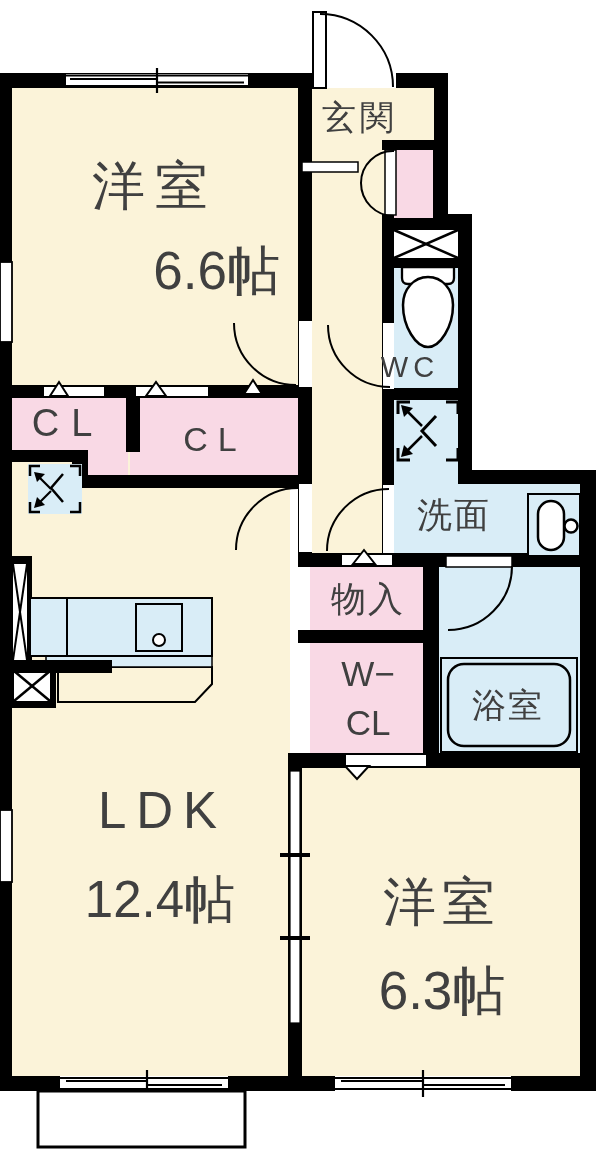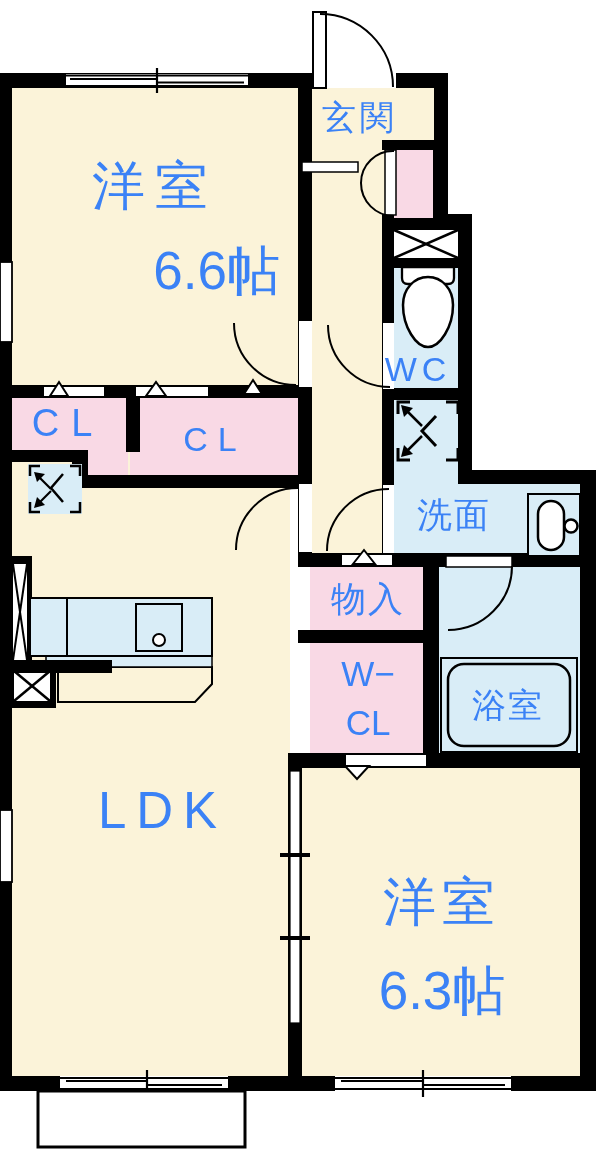--- a/index.html
+++ b/index.html
@@ -1,19 +1,19 @@
 <!DOCTYPE html>
 <html style="--wall: #000000; --room: #fbf3d9; --closet: #f9d9e5; --wet: #d9edf7; --bg: #ffffff;"><head>
 <meta charset="utf-8">
 <style>
   html,body{margin:0;padding:0;background:#fff;}
   .plan{position:relative;width:600px;height:1151px;background:var(--bg,#fff);overflow:hidden;
         font-family:"Liberation Sans","DejaVu Sans",sans-serif;}
   .plan svg{position:absolute;left:0;top:0;}
-  .lbl{position:absolute;color:#3b82f6;text-align:center;line-height:1.05;white-space:nowrap;}
+  .lbl{position:absolute;color:#404040;text-align:center;line-height:1.05;white-space:nowrap;}
   .f-room{fill:var(--room,#fbf3d9);}
   .f-pink{fill:var(--closet,#f9d9e5);}
   .f-wet{fill:var(--wet,#d9edf7);}
   .wall{fill:var(--wall,#000);}
   .wht{fill:#fff;}
   .ln{stroke:#000;fill:none;}
   .tri{fill:#fff;stroke:#000;stroke-width:2;}
 </style>
 </head>
 <body>
@@ -209,34 +209,35 @@
   </g>
 
   <rect x="38" y="1091" width="207" height="56" fill="#fff" stroke="#000" stroke-width="3"></rect>
 </svg>
 
   <div class="lbl" style="left:30px;top:158px;width:250px;font-size:53px;letter-spacing:10px;">洋室</div>
   <div class="lbl" style="left:30px;top:243px;width:250px;font-size:53px;text-align:right;">6.6帖</div>
 
   <div class="lbl" style="left:308px;top:100px;width:104px;font-size:34px;letter-spacing:4px;">玄関</div>
 
-  <div class="lbl" style="left:384px;top:352px;width:68px;font-size:34px;letter-spacing:5px;">WC</div>
+  <div class="lbl" style="left:376px;top:352px;width:68px;font-size:29px;letter-spacing:5px;">WC</div>
 
   <div class="lbl" style="left:16px;top:404px;width:104px;font-size:38px;letter-spacing:12px;">CL</div>
   <div class="lbl" style="left:165px;top:422px;width:100px;font-size:34px;letter-spacing:10px;">CL</div>
 
   <div class="lbl" style="left:312px;top:581px;width:112px;font-size:35px;letter-spacing:2px;">物入</div>
 
   <div class="lbl" style="left:398px;top:497px;width:112px;font-size:35px;letter-spacing:2px;">洗面</div>
 
   <div class="lbl" style="left:312px;top:656px;width:112px;font-size:35px;">
     <div>W−</div>
     <div style="margin-top:12px;">CL</div>
   </div>
 
   <div class="lbl" style="left:50px;top:784px;width:225px;font-size:51px;letter-spacing:10px;">LDK</div>
 
   <div class="lbl" style="left:443px;top:688px;width:130px;font-size:34px;letter-spacing:2px;">浴室</div>
+  <div class="lbl" style="left:45px;top:873px;width:230px;font-size:51px;">12.4帖</div>
 
   <div class="lbl" style="left:332px;top:874px;width:220px;font-size:53px;letter-spacing:6px;">洋室</div>
   <div class="lbl" style="left:328px;top:963px;width:228px;font-size:53px;">6.3帖</div>
 
 </div>
 
 </body></html>

